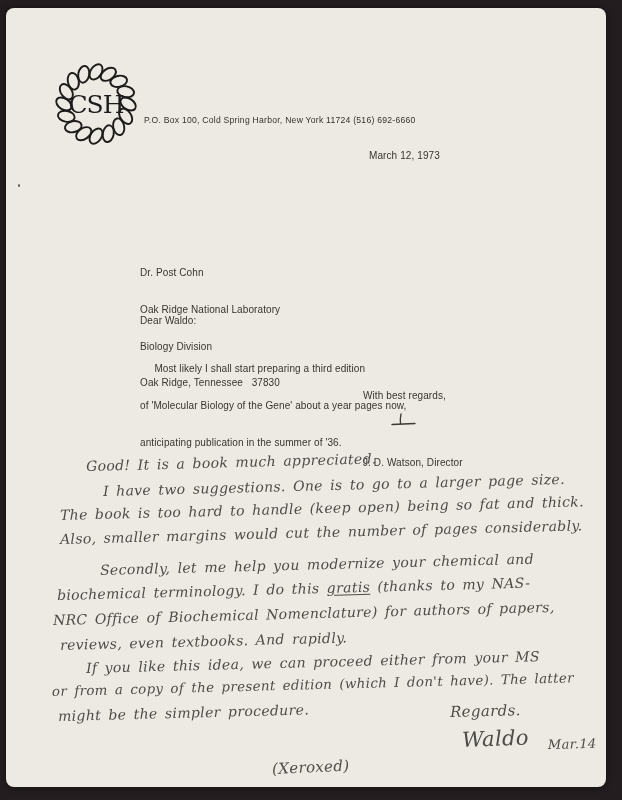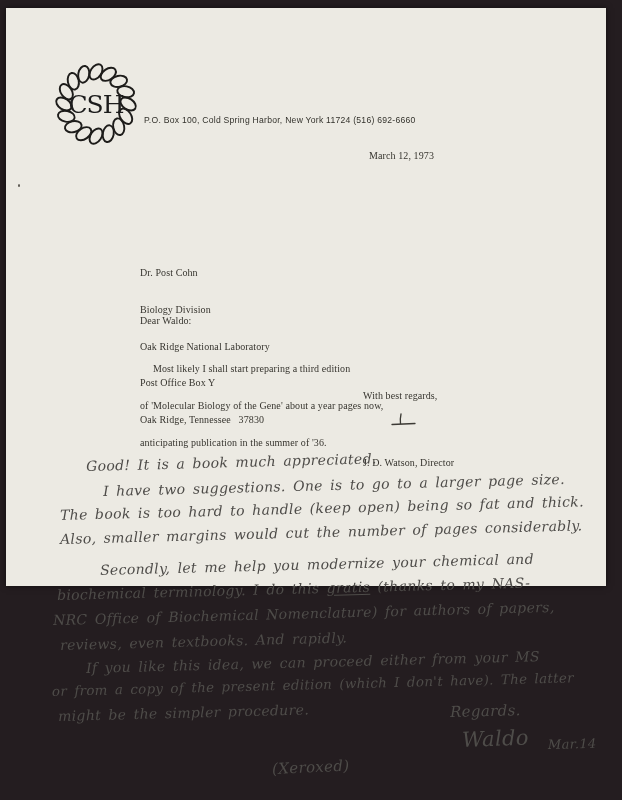--- a/index.html
+++ b/index.html
@@ -2,25 +2,26 @@
 <html><head>
 <meta charset="utf-8">
 <style>
   html,body{margin:0;padding:0;background:#171215;}
   .scan{
     position:relative;width:622px;height:800px;overflow:hidden;
     background:#241d20;
     font-family:"Liberation Sans",sans-serif;
   }
   .paper{
-    position:absolute;left:6px;top:8px;width:600px;height:578px;
+    position:absolute;left:6px;top:8px;width:600px;height:779px;
     background:linear-gradient(178deg,#edebe4 0%,#ecead f 45%,#eae8e1 100%);
     background-color:#ecead f;
     background:#eceae3;
     box-shadow:0 0 6px rgba(0,0,0,.55);
+    border-radius:8px;
   }
   
   .logo{position:absolute;left:46px;top:52px;width:88px;height:88px;}
   .logo svg{position:absolute;left:0;top:0;}
   .logo-text{
     position:absolute;left:0;top:0;width:88px;height:88px;
     display:flex;align-items:center;justify-content:center;
     font-family:"DejaVu Serif",serif;font-size:25px;color:#1c1c1c;
     letter-spacing:-1px;padding-top:1px;box-sizing:border-box;
   }
@@ -31,21 +32,21 @@
     white-space:nowrap;
   }
   .org-address{
     position:absolute;left:138px;top:107px;
     font-size:8.6px;letter-spacing:.25px;color:#33322c;
     white-space:nowrap;
   }
   
   .typed{
     position:absolute;
-    font-family:Liberation Serif, serif;
+    font-family:Liberation Sans, sans-serif;
     font-size:10px;line-height:12.2px;color:#37352f;
     white-space:pre;letter-spacing:.1px;
   }
   .t-date{left:363px;top:142px;}
   .t-recipient{left:134px;top:235px;}
   .t-salutation{left:134px;top:307px;}
   .t-body{left:134px;top:331px;}
   .t-closing{left:357px;top:382px;}
   .t-sigline{left:357px;top:449px;}
   .sig-mark{position:absolute;left:382px;top:403px;}
@@ -106,23 +107,22 @@
         </g>
       </svg>
       <span class="logo-text">CSH</span>
     </div>
     <div class="org-address">P.O. Box 100, Cold Spring Harbor, New York 11724  (516) 692-6660</div>
 
     <div class="typed t-date">March 12, 1973</div>
 
     <div class="typed t-recipient">
       <span style="display:block">Dr. Post Cohn</span>
+      <span style="display:block">Oak Ridge National Laboratory</span>
       <span style="display:block">Biology Division</span>
-      <span style="display:block">Oak Ridge National Laboratory</span>
-      <span style="display:block">Post Office Box Y</span>
       <span style="display:block">Oak Ridge, Tennessee   37830</span>
     </div>
 
     <div class="typed t-salutation">Dear Waldo:</div>
 
     <div class="typed t-body">
       <span style="display:block">     Most likely I shall start preparing a third edition</span>
       <span style="display:block">of 'Molecular Biology of the Gene' about a year pages now,</span>
       <span style="display:block">anticipating publication in the summer of '36.</span>
     </div>

